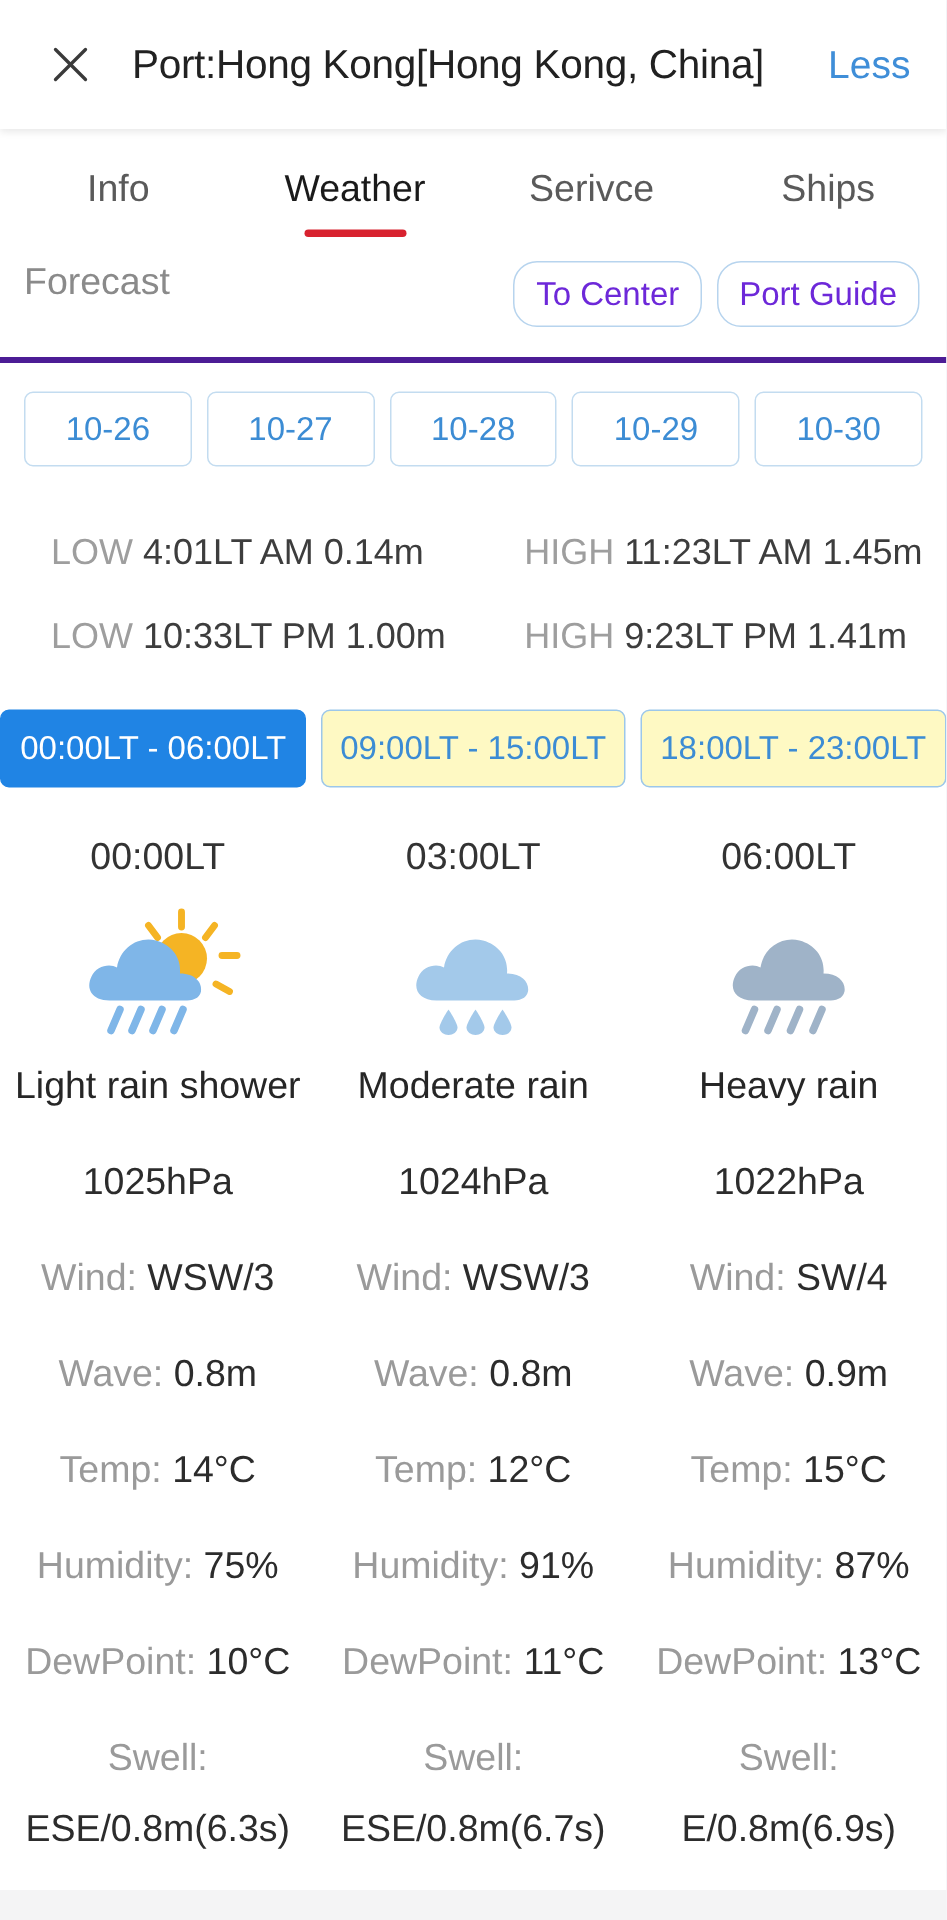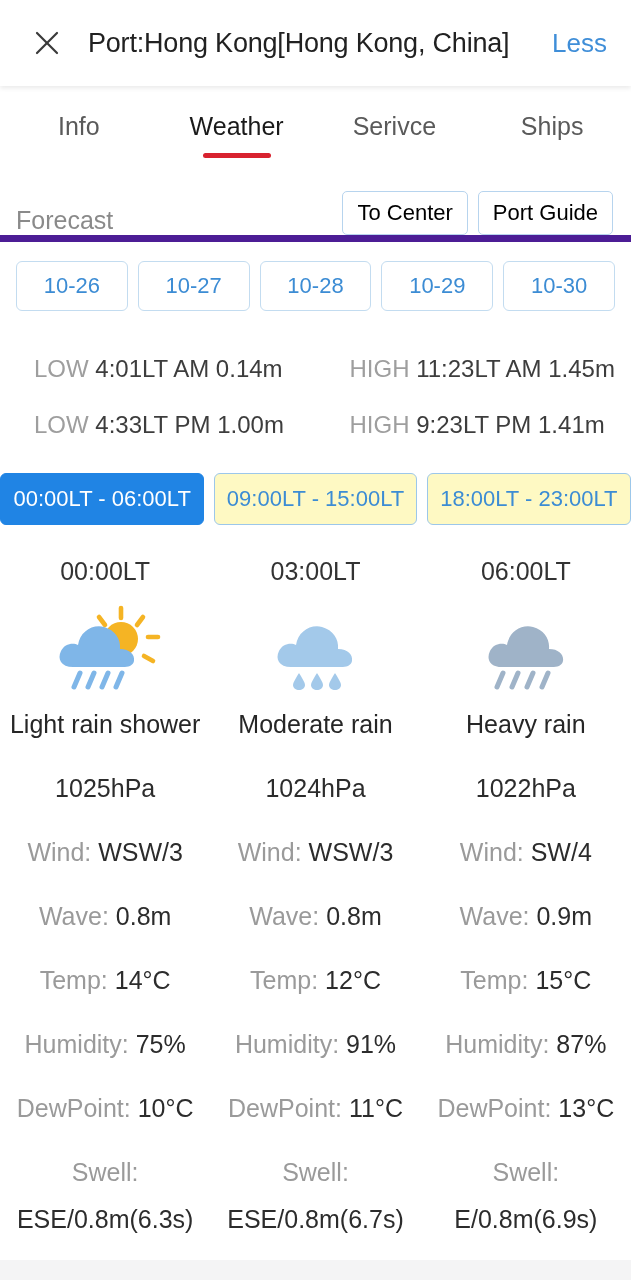--- a/index.html
+++ b/index.html
@@ -87,36 +87,36 @@
     width: 68px;
     height: 5px;
     border-radius: 3px;
     background: #d8222f;
   }
 
   
   .content { background: #ffffff; }
   .forecast-row {
     display: flex;
-    align-items: flex-end;
+    align-items: flex-start;
     justify-content: space-between;
     height: 68px;
     padding: 0 18px 0 16px;
-    border-bottom: 7px solid #4c1d95;
+    border-bottom: 4px solid #4c1d95;
   }
   .forecast-label {
     font-size: 25px;
     color: #8a8a8a;
   }
   .forecast-actions { display: flex; gap: 10px; }
   .outline-btn {
     border: 1px solid #b7d4ee;
-    border-radius: 5px;
+    border-radius: 16px;
     background: #fff;
-    color: #000000;
+    color: #6d28d9;
     font-size: 22px;
     font-family: "Liberation Sans", sans-serif;
     padding: 10px 14px;
     cursor: pointer;
     line-height: 1;
     white-space: nowrap;
   }
 
   
   .date-row {
@@ -280,21 +280,21 @@
       <div class="tide-cell">
         <span class="tide-tag">LOW</span>
         <span>4:01LT AM 0.14m</span>
       </div>
       <div class="tide-cell">
         <span class="tide-tag">HIGH</span>
         <span>11:23LT AM 1.45m</span>
       </div>
       <div class="tide-cell">
         <span class="tide-tag">LOW</span>
-        <span>4:33LT PM 1.00m</span>
+        <span>10:33LT PM 1.00m</span>
       </div>
       <div class="tide-cell">
         <span class="tide-tag">HIGH</span>
         <span>9:23LT PM 1.41m</span>
       </div>
     </div>
 
     <div class="range-row">
       <button class="range-chip selected">00:00LT - 06:00LT</button>
       <button class="range-chip">09:00LT - 15:00LT</button>

